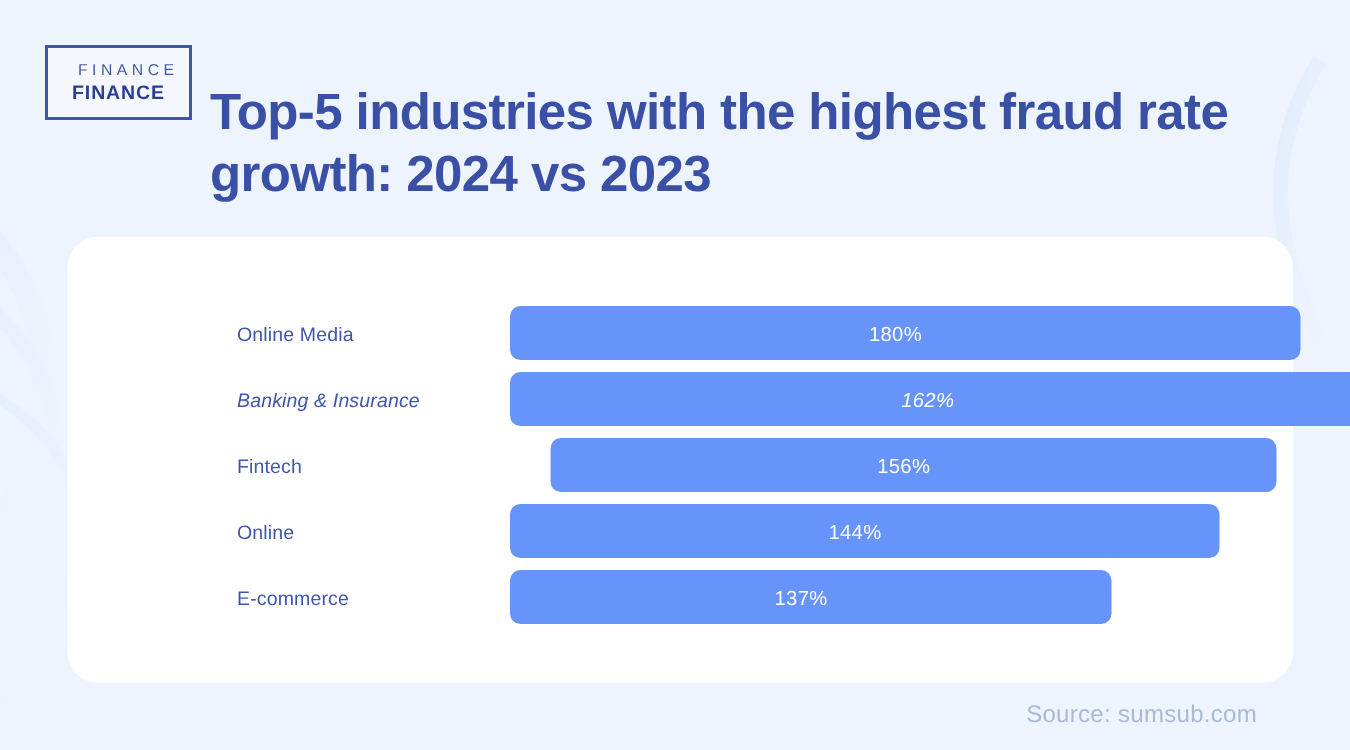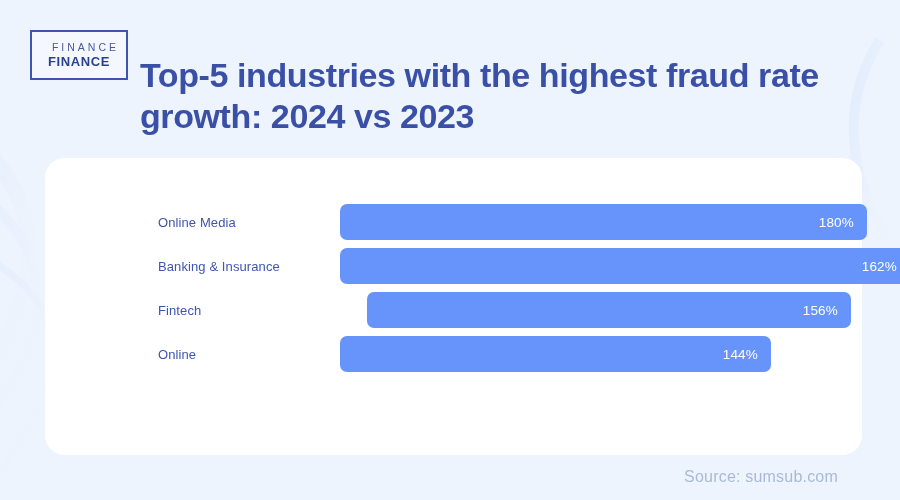--- a/index.html
+++ b/index.html
@@ -56,21 +56,21 @@
   }
   .row-label{
     width:182px; flex:0 0 182px;
     font-size:13px; color:#3f56ad; font-weight:400;
     letter-spacing:0.1px;
   }
   .bar-area{ position:relative; flex:1 1 auto; height:36px; }
   .bar{
     position:absolute; left:0; top:0; height:36px;
     background:#6694fb; border-radius:7px;
-    display:flex; align-items:center; justify-content:flex-end;
+    display:flex; align-items:center; justify-content:center;
   }
   .bar-value{
     color:#ffffff; font-size:13.5px; font-weight:400;
     padding-right:13px; letter-spacing:0.2px;
   }
 
   
   .source{
     position:absolute; right:62px; bottom:14px;
     font-size:16px; color:#aab9d6; letter-spacing:0.2px;
@@ -104,40 +104,48 @@
 <div class="card">
   <div class="chart" id="chart">
       <div class="row" style="top: 46px;">
         <div class="row-label">Online Media</div>
         <div class="bar-area">
           <div class="bar" style="width: 527px; background: rgb(102, 148, 251);">
             <span class="bar-value">180%</span>
           </div>
         </div>
       </div>
-      <div class="row" style="top: 90px;">
+      <div class="row" style="top: 90px; font-style: italic;">
         <div class="row-label">Banking &amp; Insurance</div>
         <div class="bar-area">
           <div class="bar" style="width: 570px; background: rgb(102, 148, 251);">
             <span class="bar-value">162%</span>
           </div>
         </div>
       </div>
       <div class="row" style="top: 134px;">
         <div class="row-label">Fintech</div>
         <div class="bar-area">
           <div class="bar" style="width: 484px; background: rgb(102, 148, 251); margin-left: 27px;">
             <span class="bar-value">156%</span>
           </div>
         </div>
       </div>
       <div class="row" style="top: 178px;">
         <div class="row-label">Online</div>
         <div class="bar-area">
-          <div class="bar" style="width: 431px; background: rgb(102, 148, 251);">
+          <div class="bar" style="width: 473px; background: rgb(102, 148, 251);">
             <span class="bar-value">144%</span>
+          </div>
+        </div>
+      </div>
+      <div class="row" style="top: 222px;">
+        <div class="row-label">E-commerce</div>
+        <div class="bar-area">
+          <div class="bar" style="width: 401.106px; background: rgb(102, 148, 251);">
+            <span class="bar-value">137%</span>
           </div>
         </div>
       </div>
     </div>
 </div>
 
 <div class="source">Source: sumsub.com</div>
 
 </body></html>

